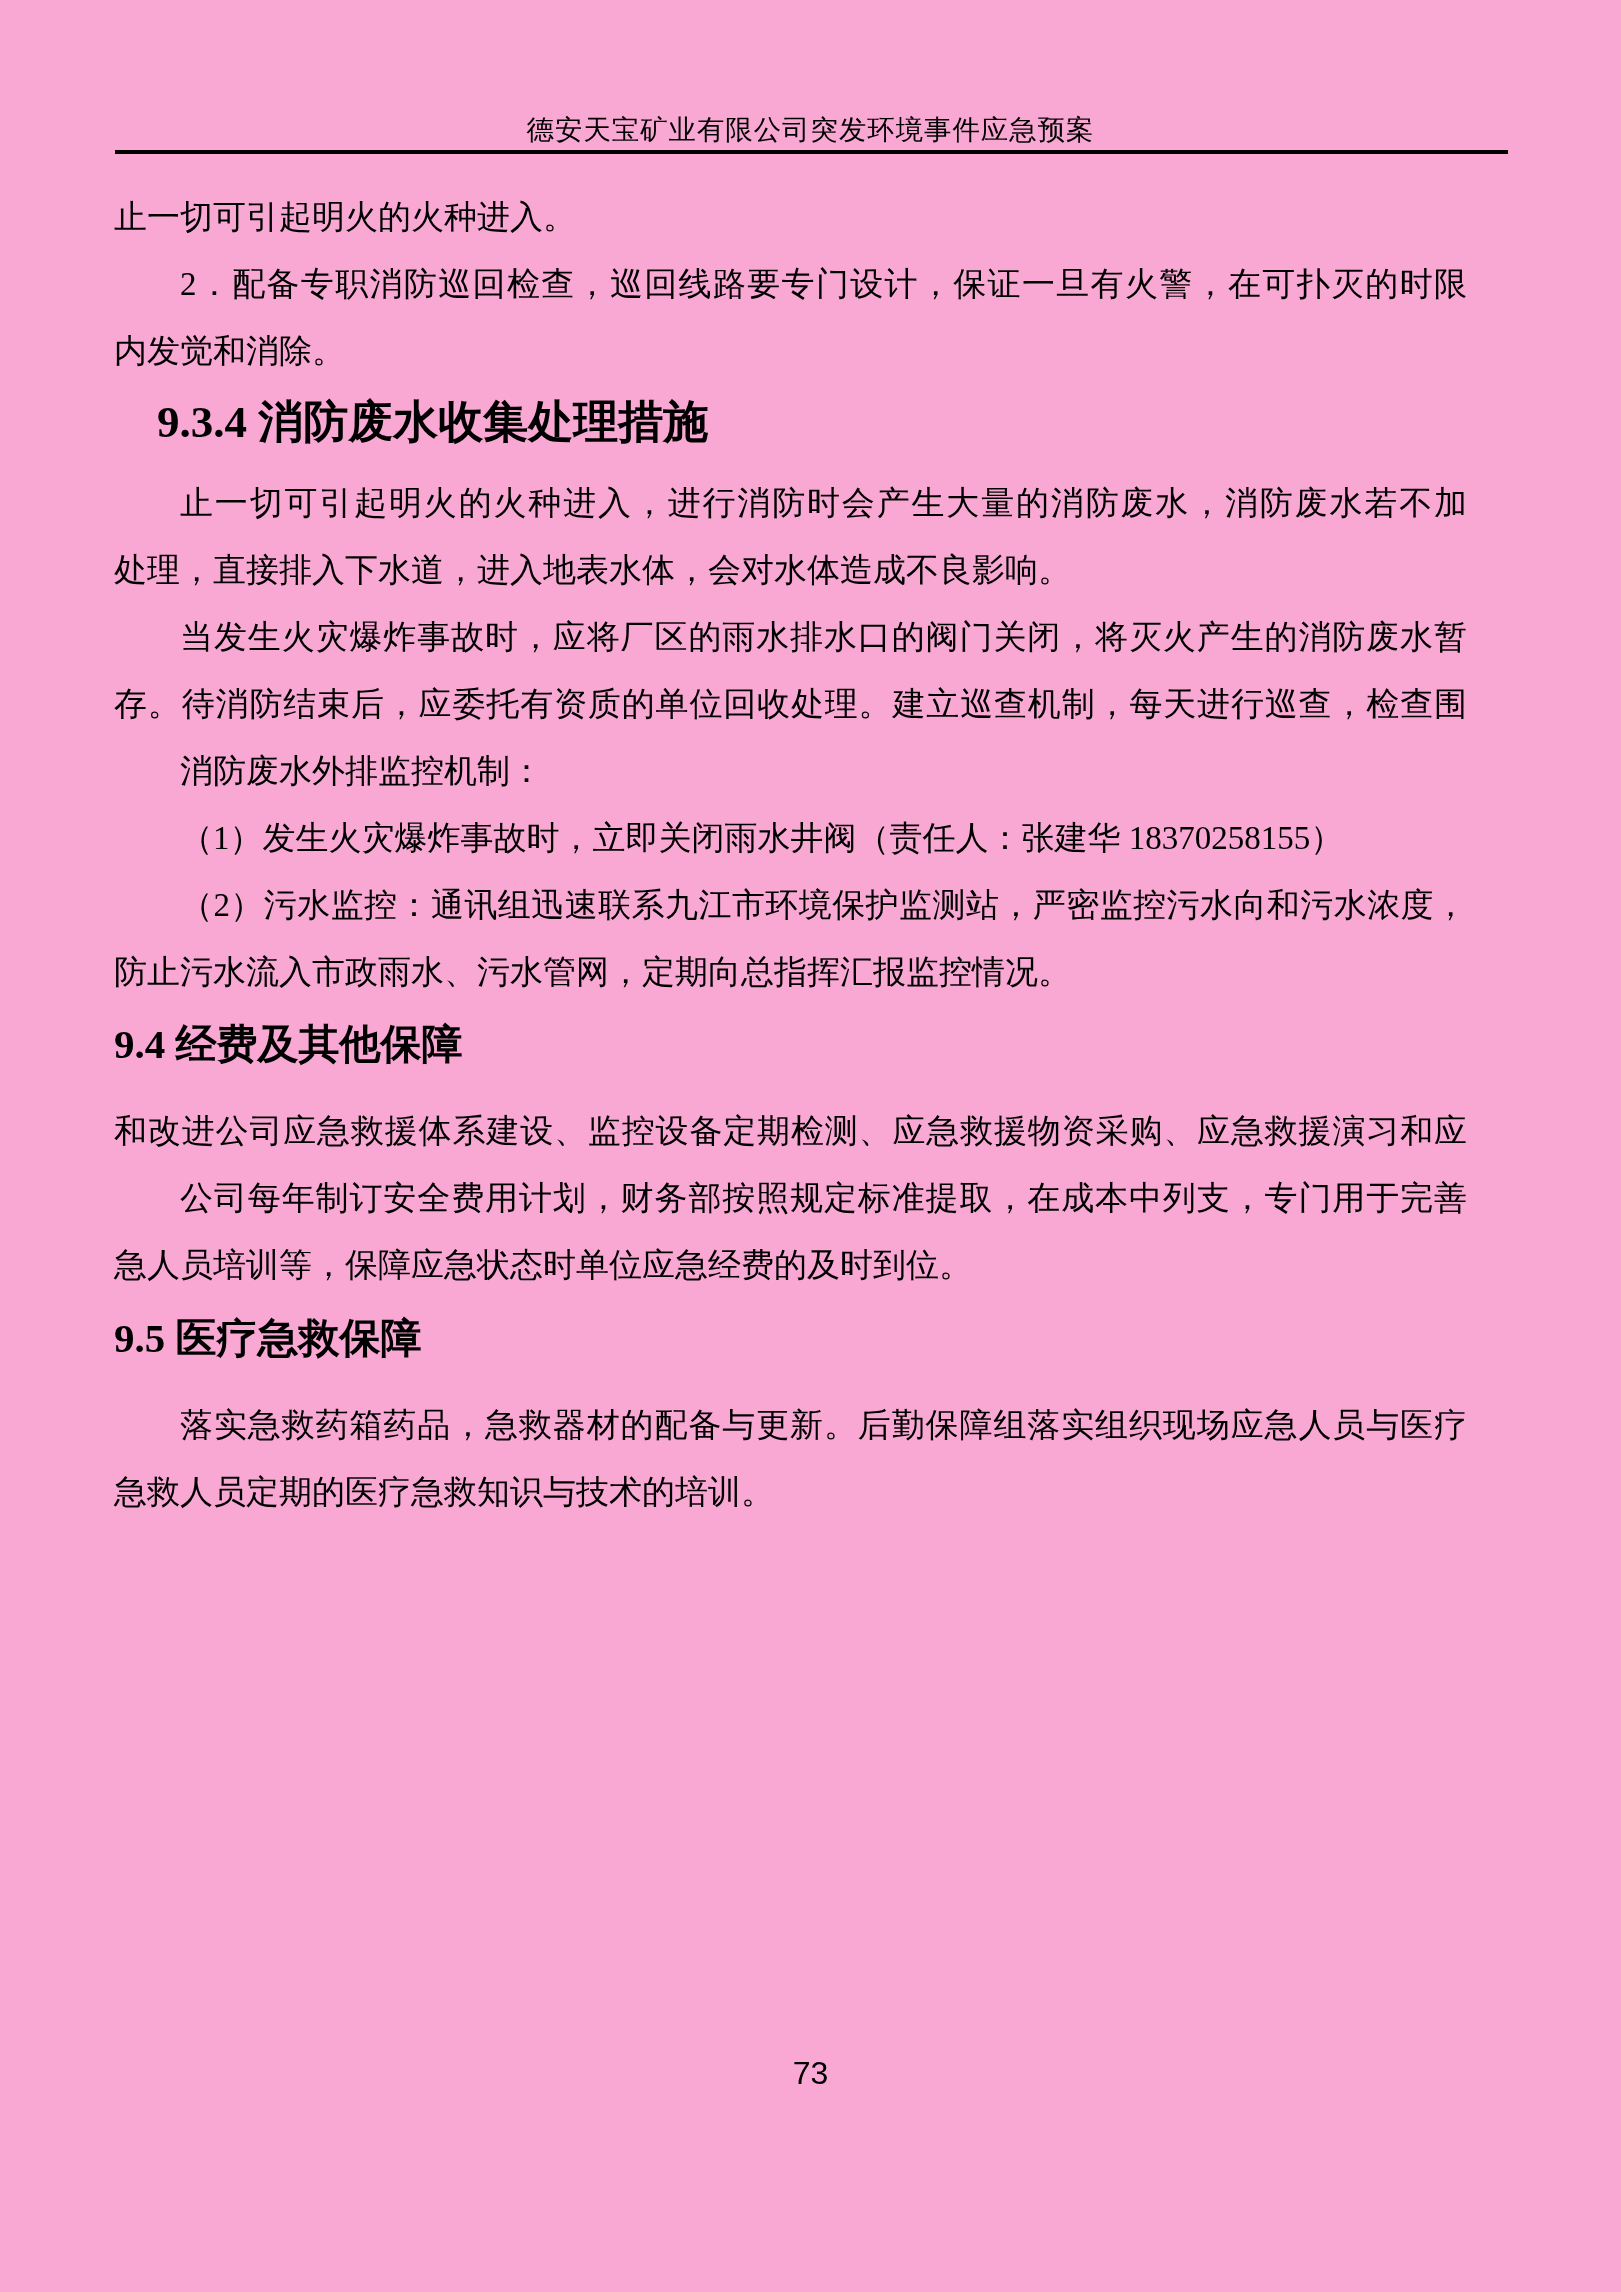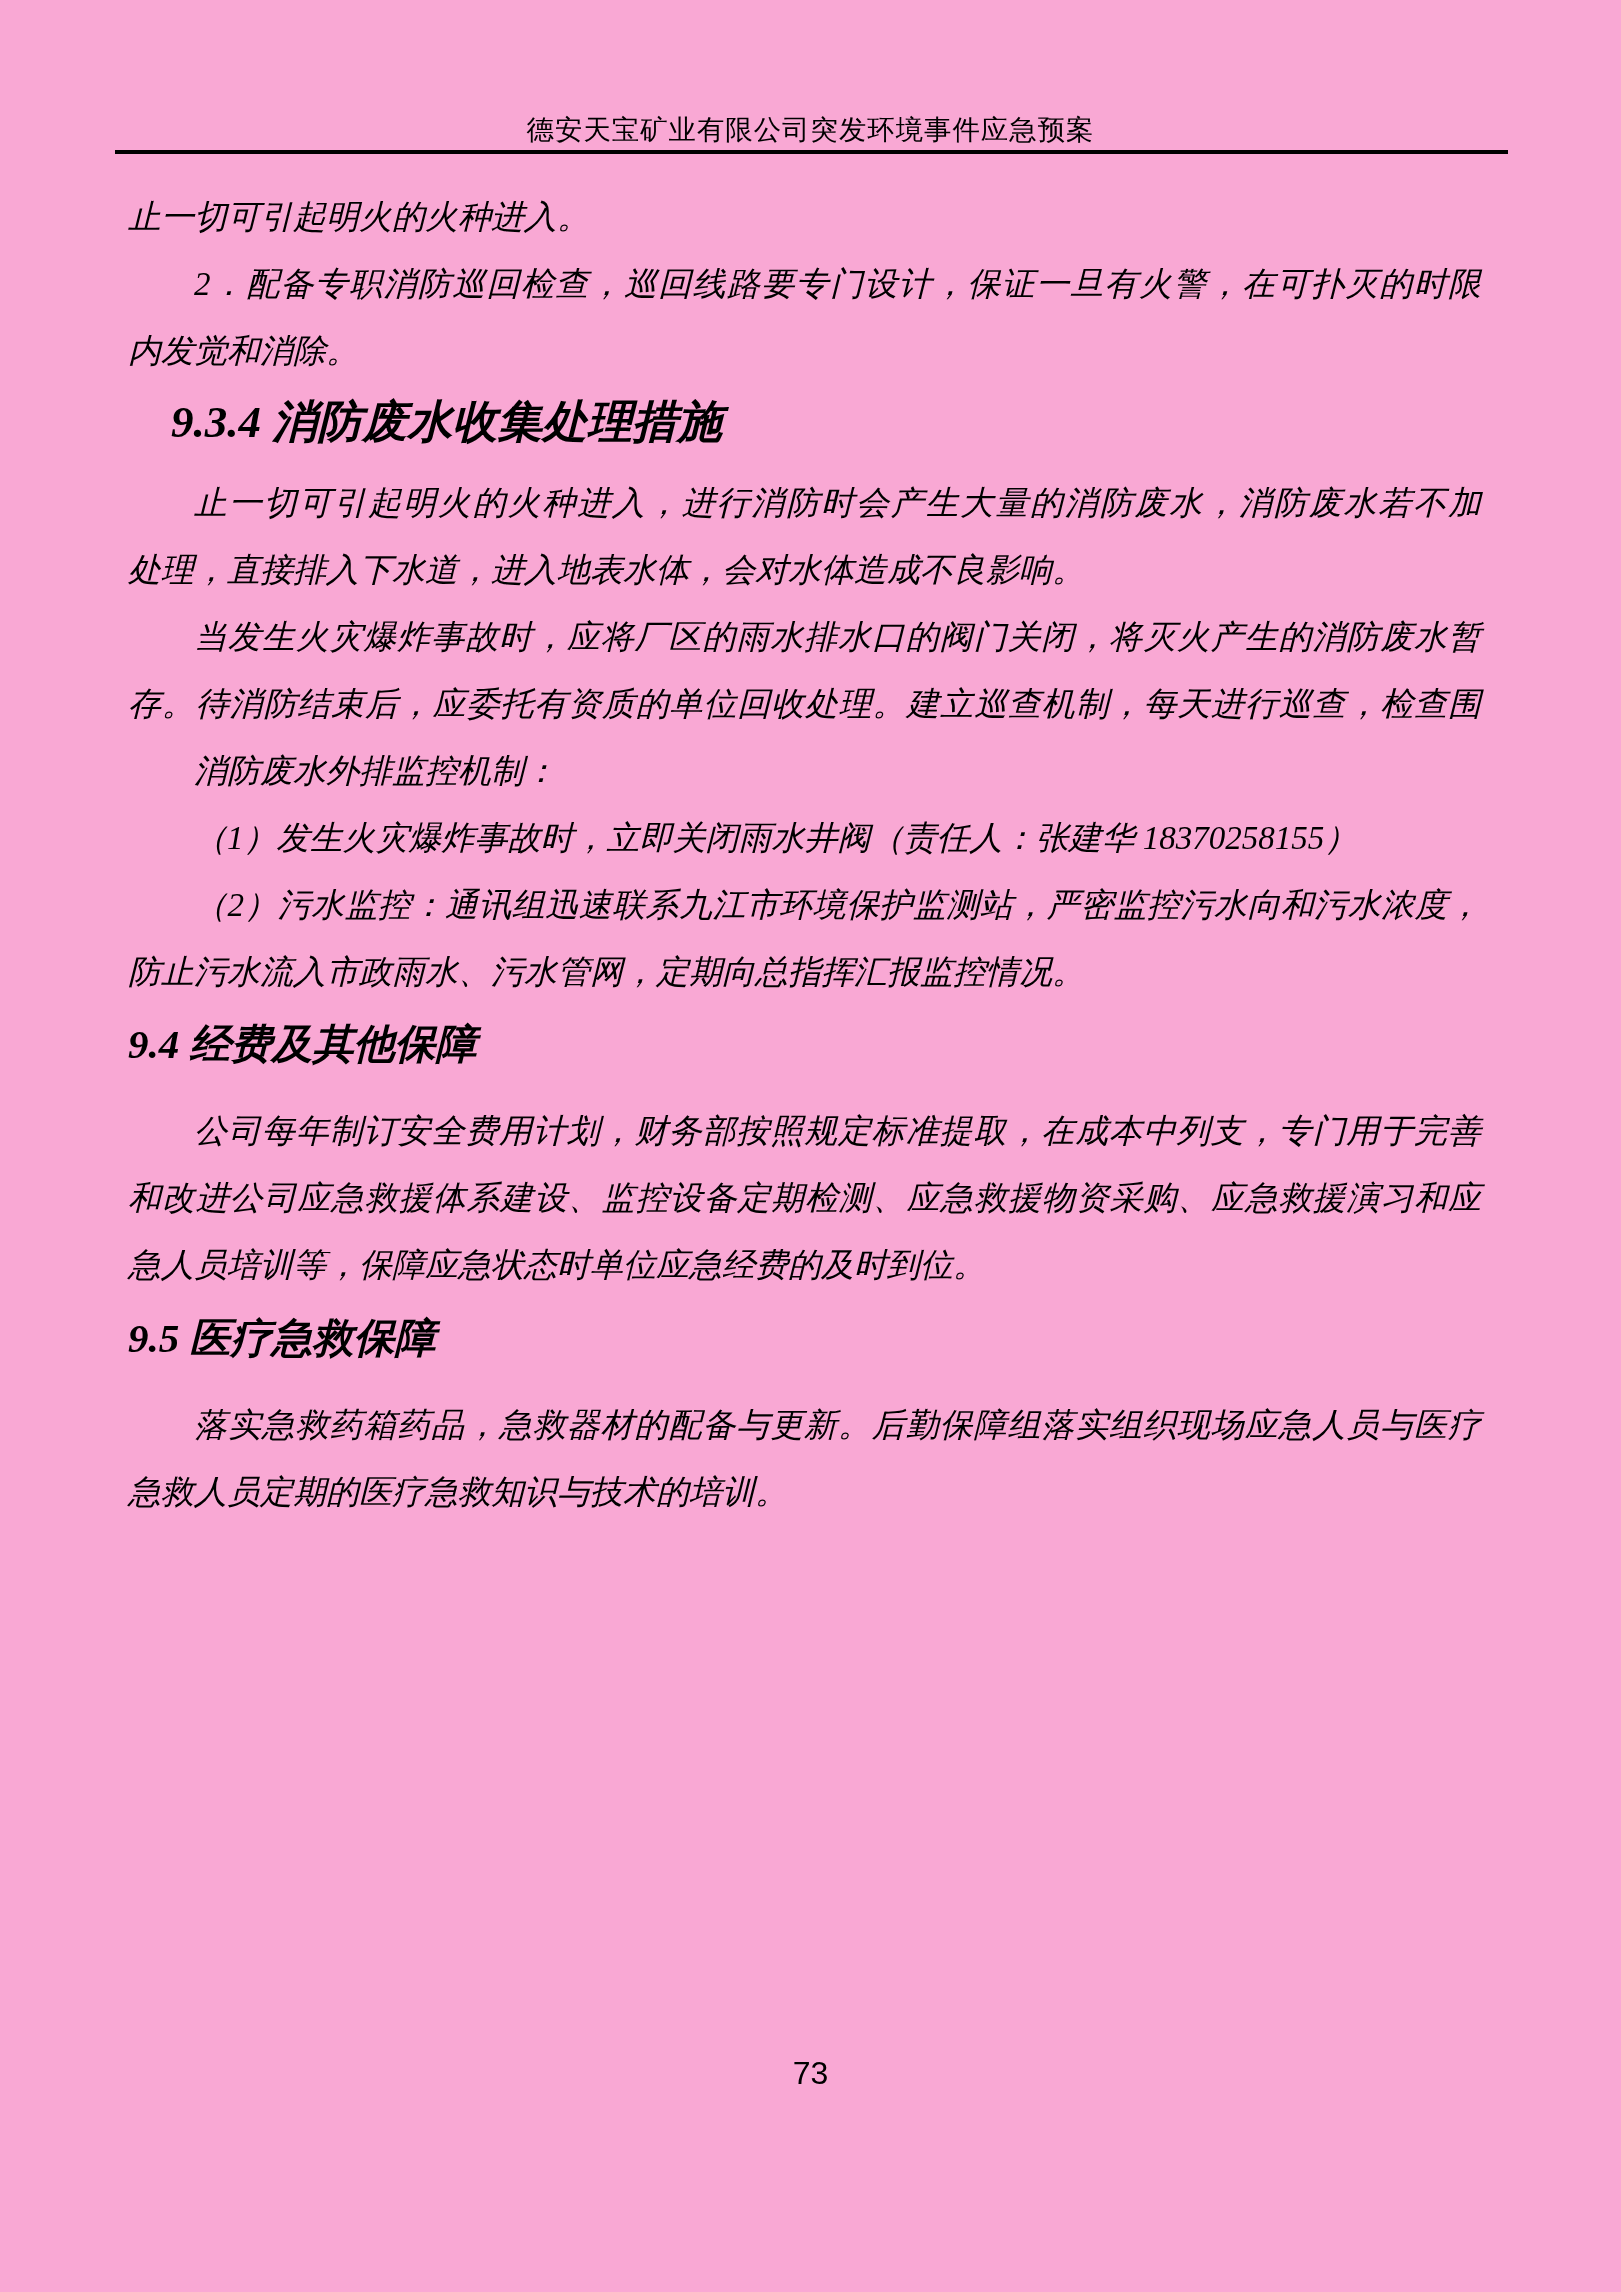--- a/index.html
+++ b/index.html
@@ -15,23 +15,22 @@
     position:absolute;top:114px;left:0;width:100%;
     text-align:center;
     font-size:27.4px;line-height:33px;
     letter-spacing:1px;
   }
   .header-rule{
     position:absolute;top:150px;left:115px;
     width:1393px;height:3.9px;background:#000;
   }
   .doc{
-    position:absolute;top:184px;left:128px;width:1353px;
+    position:absolute;top:184px;left:114px;width:1353px;
     font-size:33px;
-    font-style:italic;
   }
   .ln{
     line-height:67px;
     text-align:justify;
     text-align-last:justify;
   }
   .ln.end{text-align-last:left;}
   .ln.indent{text-indent:66px;}
   .h-sub{
     font-size:45px;font-weight:700;
@@ -67,22 +66,22 @@
       <div class="h-sub">9.3.4 消防废水收集处理措施</div>
       <div class="ln indent">止一切可引起明火的火种进入，进行消防时会产生大量的消防废水，消防废水若不加</div>
       <div class="ln end">处理，直接排入下水道，进入地表水体，会对水体造成不良影响。</div>
       <div class="ln indent">当发生火灾爆炸事故时，应将厂区的雨水排水口的阀门关闭，将灭火产生的消防废水暂</div>
       <div class="ln">存。待消防结束后，应委托有资质的单位回收处理。建立巡查机制，每天进行巡查，检查围</div>
       <div class="ln indent end">消防废水外排监控机制：</div>
       <div class="ln indent end">（1）发生火灾爆炸事故时，立即关闭雨水井阀（责任人：张建华 18370258155）</div>
       <div class="ln indent">（2）污水监控：通讯组迅速联系九江市环境保护监测站，严密监控污水向和污水浓度，</div>
       <div class="ln end">防止污水流入市政雨水、污水管网，定期向总指挥汇报监控情况。</div>
       <div class="h-main">9.4 经费及其他保障</div>
+      <div class="ln">和改进公司应急救援体系建设、监控设备定期检测、应急救援物资采购、应急救援演习和应</div>
       <div class="ln indent">公司每年制订安全费用计划，财务部按照规定标准提取，在成本中列支，专门用于完善</div>
-      <div class="ln">和改进公司应急救援体系建设、监控设备定期检测、应急救援物资采购、应急救援演习和应</div>
       <div class="ln end">急人员培训等，保障应急状态时单位应急经费的及时到位。</div>
       <div class="h-main">9.5 医疗急救保障</div>
       <div class="ln indent">落实急救药箱药品，急救器材的配备与更新。后勤保障组落实组织现场应急人员与医疗</div>
       <div class="ln end">急救人员定期的医疗急救知识与技术的培训。</div>
     </div>
 
   <div class="footer-page">73</div>
 </div>
 
 

